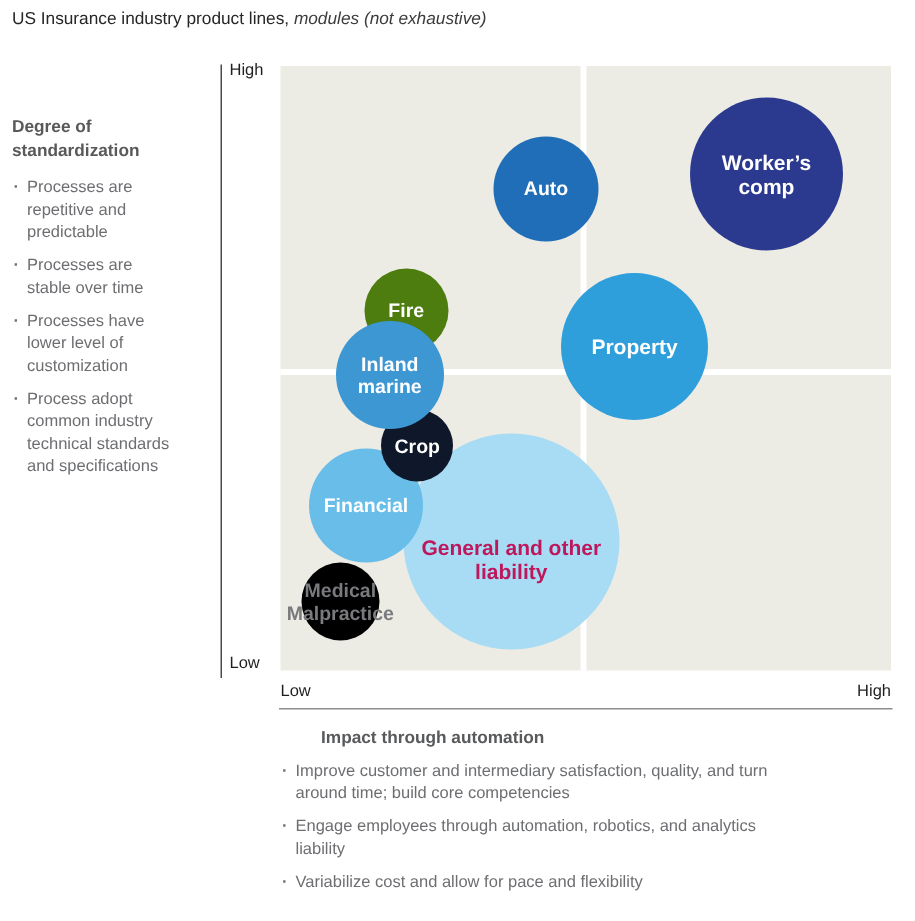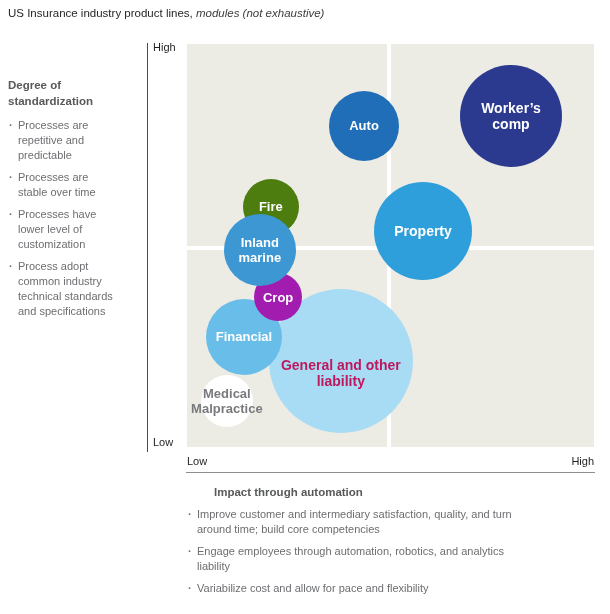--- a/index.html
+++ b/index.html
@@ -69,27 +69,27 @@
   <div class="y-label high">High</div>
   <div class="y-label low">Low</div>
 
   <div class="plot-area">
     <div class="gridline-v"></div>
     <div class="gridline-h"></div>
 
   <div class="bubble big" style="left: 81.846px; top: 245.161px; height: 144px; width: 144px; background: rgb(168, 220, 245);">
         <span class="bubble-label" style="color: #be185d; width: 120px; margin-top: 24px;">General and other liability</span>
       </div>
-      <div class="bubble" style="left: 13.886px; top: 331.058px; height: 52px; width: 52px; background: #ffffff;">
+      <div class="bubble" style="left: 13.886px; top: 331.058px; height: 52px; width: 52px; background: #000000;">
         <span class="bubble-label" style="color: rgb(121, 122, 125); width: 100px;">Medical Malpractice</span>
       </div>
       <div class="bubble" style="left: 18.98px; top: 254.981px; height: 76px; width: 76px; background: rgb(105, 190, 233);">
         <span class="bubble-label" style="color: rgb(255, 255, 255); width: 80px;">Financial</span>
       </div>
-      <div class="bubble" style="left: 67.168px; top: 229.084px; height: 48px; width: 48px; background: #a21caf;">
+      <div class="bubble" style="left: 67.168px; top: 229.084px; height: 48px; width: 48px; background: #0f172a;">
         <span class="bubble-label" style="color: rgb(255, 255, 255);">Crop</span>
       </div>
       <div class="bubble" style="left: 55.842px; top: 135px; height: 56px; width: 56px; background: #4d7c0f;">
         <span class="bubble-label" style="color: rgb(255, 255, 255);">Fire</span>
       </div>
       <div class="bubble" style="left: 36.853px; top: 169.933px; height: 72px; width: 72px; background: rgb(60, 151, 211);">
         <span class="bubble-label" style="color: rgb(255, 255, 255); width: 60px;">Inland marine</span>
       </div>
       <div class="bubble" style="left: 142.045px; top: 46.809px; height: 70px; width: 70px; background: rgb(31, 110, 183);">
         <span class="bubble-label" style="color: rgb(255, 255, 255);">Auto</span>

